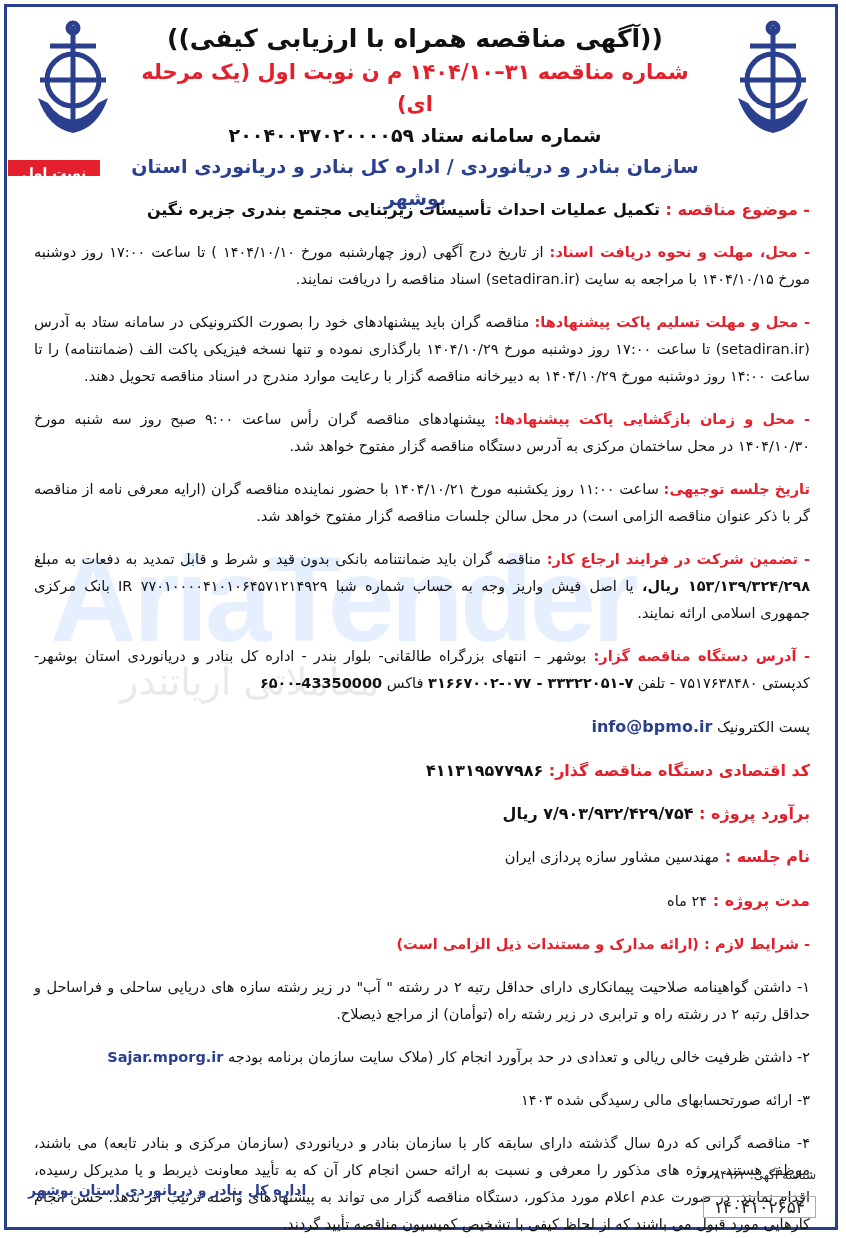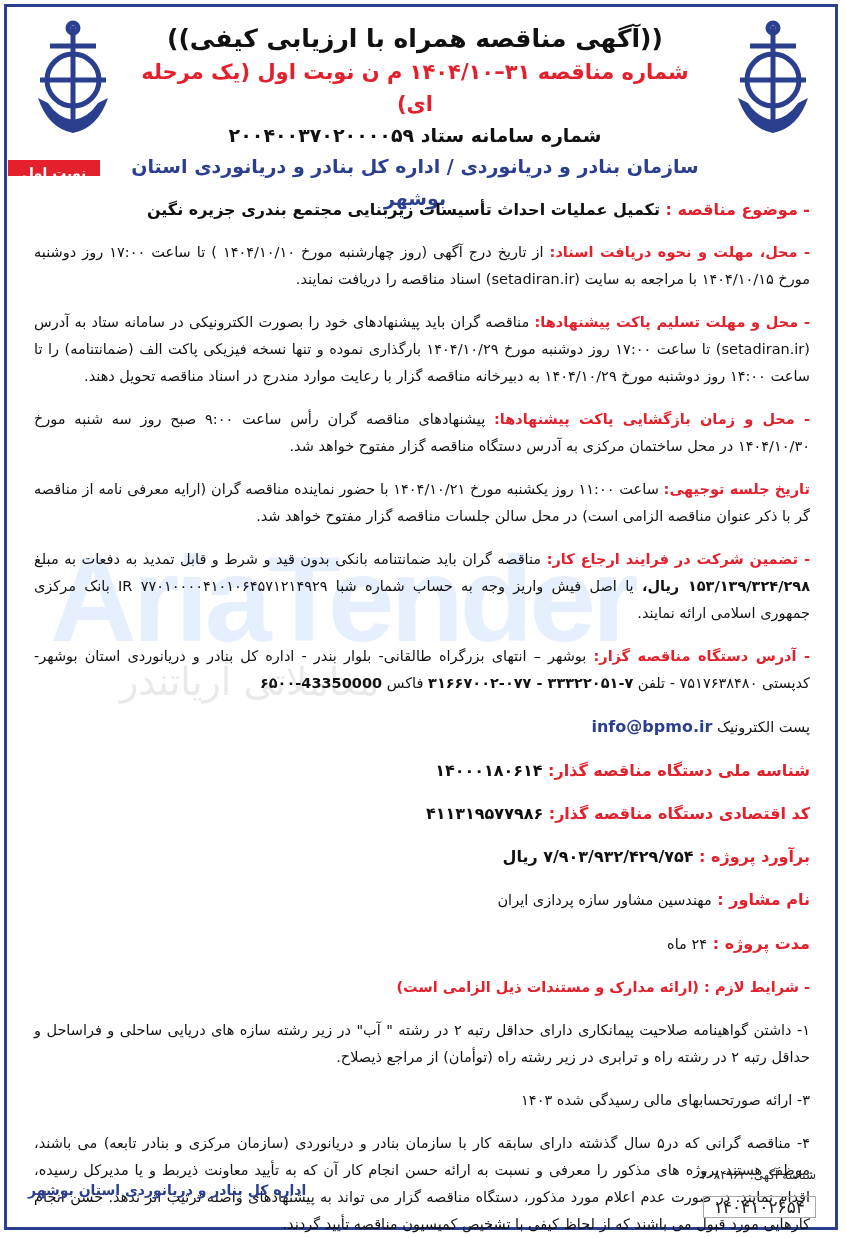--- a/index.html
+++ b/index.html
@@ -69,27 +69,27 @@
 
 <div class="body">
   <p class="p big"><span class="lbl">- موضوع مناقصه :</span><span class="bold"> تکمیل عملیات احداث تأسیسات زیربنایی مجتمع بندری جزیره نگین</span></p>
   <p class="p"><span class="lbl">- محل، مهلت و نحوه دریافت اسناد:</span><span> از تاریخ درج آگهی (روز چهارشنبه  مورخ ۱۴۰۴/۱۰/۱۰ ) تا ساعت ۱۷:۰۰ روز دوشنبه مورخ ۱۴۰۴/۱۰/۱۵  با مراجعه به سایت (setadiran.ir) اسناد مناقصه را دریافت نمایند.</span></p>
   <p class="p"><span class="lbl">- محل و مهلت تسلیم پاکت پیشنهادها:</span><span> مناقصه گران باید پیشنهادهای خود را بصورت الکترونیکی در سامانه ستاد به آدرس (setadiran.ir) تا ساعت ۱۷:۰۰ روز دوشنبه مورخ ۱۴۰۴/۱۰/۲۹ بارگذاری نموده و تنها نسخه فیزیکی پاکت الف (ضمانتنامه) را تا ساعت ۱۴:۰۰ روز دوشنبه مورخ ۱۴۰۴/۱۰/۲۹ به دبیرخانه مناقصه گزار با رعایت موارد مندرج در اسناد مناقصه تحویل دهند.</span></p>
   <p class="p"><span class="lbl">- محل و زمان بازگشایی پاکت پیشنهادها:</span><span> پیشنهادهای مناقصه گران رأس ساعت ۹:۰۰ صبح روز سه شنبه مورخ ۱۴۰۴/۱۰/۳۰ در محل ساختمان مرکزی به آدرس دستگاه مناقصه گزار مفتوح خواهد شد.</span></p>
   <p class="p"><span class="lbl">تاریخ جلسه توجیهی:</span><span> ساعت ۱۱:۰۰ روز یکشنبه مورخ ۱۴۰۴/۱۰/۲۱ با حضور نماینده مناقصه گران (ارایه معرفی نامه از مناقصه گر با ذکر عنوان مناقصه الزامی است) در محل سالن جلسات مناقصه گزار مفتوح خواهد شد.</span></p>
   <p class="p"><span class="lbl">- تضمین شرکت در فرایند ارجاع کار:</span><span> مناقصه گران باید ضمانتنامه بانکی بدون قید و شرط و قابل تمدید به دفعات به مبلغ </span><span class="bold">۱۵۳/۱۳۹/۳۲۴/۲۹۸ ریال،</span><span> یا اصل فیش واریز وجه به حساب شماره شبا IR ۷۷۰۱۰۰۰۰۴۱۰۱۰۶۴۵۷۱۲۱۴۹۲۹ بانک مرکزی جمهوری اسلامی ارائه نمایند.</span></p>
   <p class="p"><span class="lbl">- آدرس دستگاه مناقصه گزار:</span><span> بوشهر – انتهای بزرگراه طالقانی- بلوار بندر - اداره کل بنادر و دریانوردی استان بوشهر- کدپستی ۷۵۱۷۶۳۸۴۸۰ - تلفن </span><span class="bold">۷-۳۳۳۲۲۰۵۱ - ۰۷۷-۳۱۶۶۷۰۰۲</span><span>  فاکس </span><span class="bold">43350000-۶۵۰۰</span></p>
   <p class="p"><span>پست الکترونیک </span><span class="blue big">info@bpmo.ir</span></p>
-  <p class="p big"><span class="lbl">شناسه ملی دستگاه مناقصه گذار: </span><span class="bold">۱۴۰۰۰۱۸۰۶۱۴</span></p>
   <p class="p big"><span class="lbl">کد اقتصادی دستگاه مناقصه گذار: </span><span class="bold">۴۱۱۳۱۹۵۷۷۹۸۶</span></p>
   <p class="p big"><span class="lbl">برآورد پروژه : </span><span class="bold">۷/۹۰۳/۹۳۲/۴۲۹/۷۵۴ ریال</span></p>
-  <p class="p"><span class="lbl big">نام مشاور : </span><span>مهندسین مشاور سازه پردازی ایران</span></p>
+  <p class="p"><span class="lbl big">نام جلسه : </span><span>مهندسین مشاور سازه پردازی ایران</span></p>
   <p class="p"><span class="lbl big">مدت پروژه : </span><span>۲۴ ماه</span></p>
   <p class="p lbl">- شرایط لازم : (ارائه مدارک و مستندات ذیل الزامی است)</p>
   <p class="p">۱- داشتن گواهینامه صلاحیت پیمانکاری دارای حداقل رتبه ۲ در رشته " آب" در زیر رشته سازه های دریایی ساحلی و فراساحل و حداقل رتبه ۲ در رشته راه و ترابری در زیر رشته راه (توأمان) از مراجع ذیصلاح.</p>
+  <p class="p"><span>۲- داشتن ظرفیت خالی ریالی و تعدادی در حد برآورد انجام کار (ملاک سایت سازمان برنامه بودجه </span><span class="blue">Sajar.mporg.ir</span></p>
   <p class="p">۳- ارائه صورتحسابهای مالی رسیدگی شده ۱۴۰۳</p>
   <p class="p">۴- مناقصه گرانی که در۵ سال گذشته دارای سابقه کار با سازمان بنادر و دریانوردی (سازمان مرکزی و بنادر تابعه) می باشند، موظف هستند پروژه های مذکور را معرفی و نسبت به ارائه حسن انجام کار آن که به تأیید معاونت ذیربط و یا مدیرکل رسیده، اقدام نمایند. در صورت عدم اعلام مورد مذکور، دستگاه مناقصه گزار می تواند به پیشنهادهای واصله ترتیب اثر ندهد. حسن انجام کارهایی مورد قبول می باشند که از لحاظ کیفی با تشخیص کمیسیون مناقصه تأیید گردند.</p>
   <p class="p"><span class="lbl">مدت اعتبار پیشنهادها:</span><span> مدت اعتبار پیشنهادها باید ۹۰ روز باشد.</span></p>
 </div>
 
 <div class="footer-org">اداره کل بنادر و دریانوردی استان بوشهر</div>
 <div class="ad-id">شناسه آگهی: ۲۰۸۴۹۶۲</div>
 <div class="ad-code">۱۴۰۴۱۰۲۶۵۴</div>
 
 </body></html>

